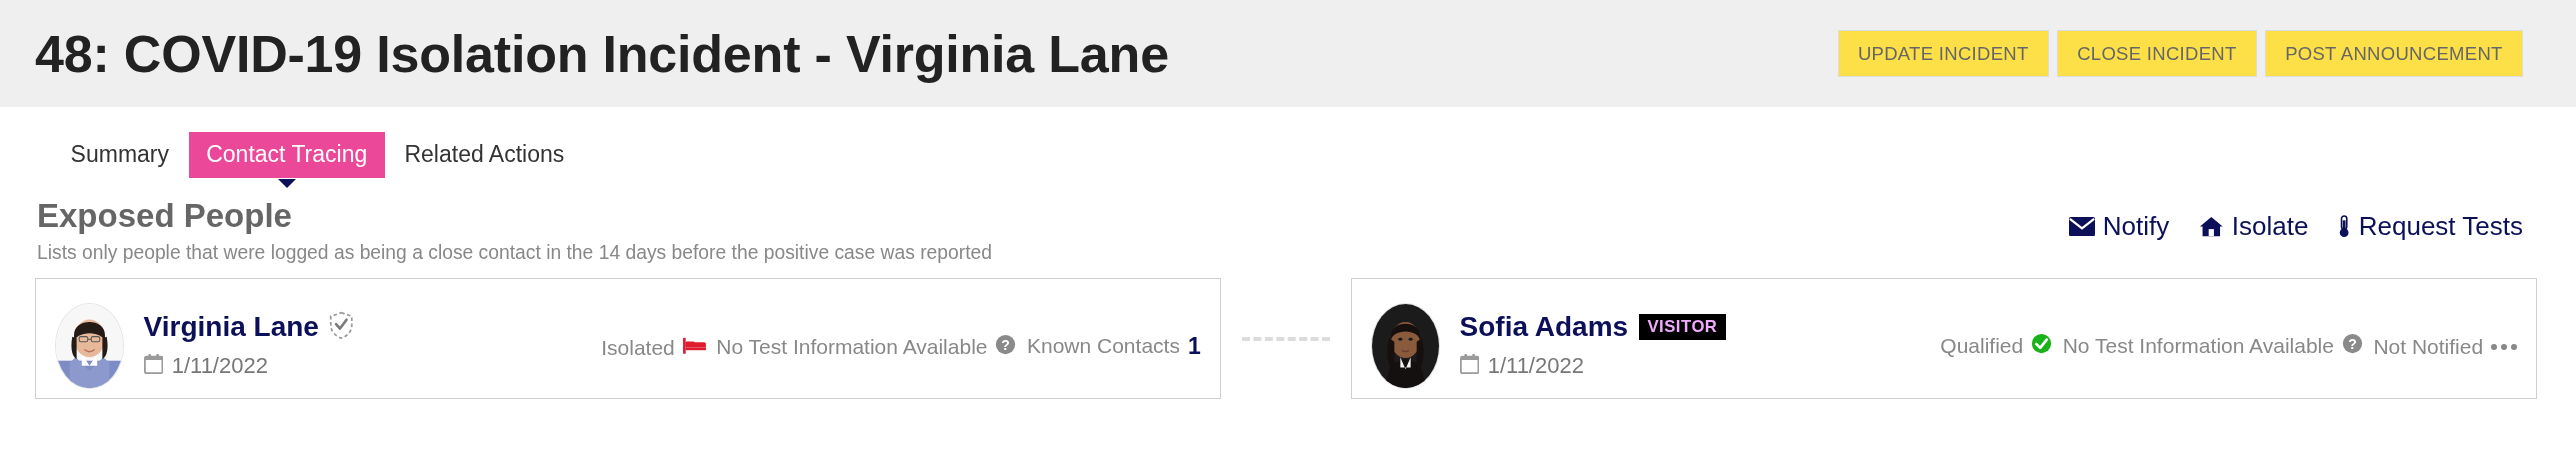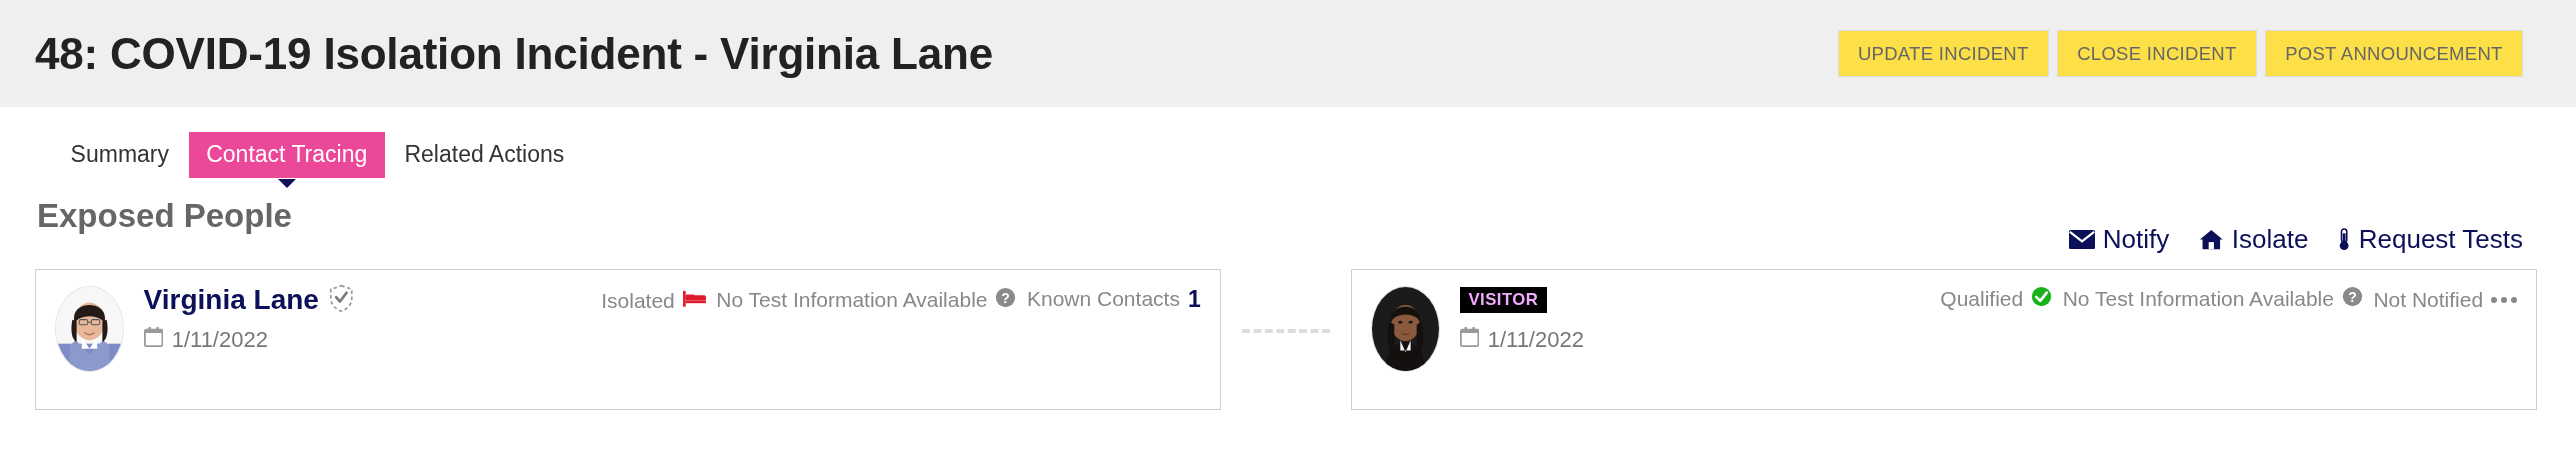--- a/index.html
+++ b/index.html
@@ -14,21 +14,21 @@
   
   .header-band {
     height: 107px;
     background: #efefef;
     display: flex;
     align-items: center;
     justify-content: space-between;
     padding: 0 53px 0 35px;
   }
   .page-title {
-    font-size: 44px;
+    font-size: 52px;
     font-weight: bold;
     color: #222222;
     letter-spacing: -0.2px;
     white-space: nowrap;
   }
   .header-actions { display: flex; align-items: center; gap: 0; }
   .hdr-btn {
     background: #fde047;
     border: 0.9px solid #dcdcdc;
     color: #666666;
@@ -90,46 +90,46 @@
   .sec-sub {
     font-size: 19.3px;
     color: #888888;
     margin-top: 7px;
     white-space: nowrap;
   }
   .sec-actions {
     display: flex;
     align-items: flex-end;
     gap: 30px;
-    margin-top: 27px;
+    margin-top: 14px;
   }
   .sec-action {
     display: flex;
     align-items: center;
     gap: 8px;
     color: #0c1058;
     font-size: 26px;
     cursor: pointer;
     white-space: nowrap;
   }
   .sec-action svg { display: block; }
 
   
   .people-row {
     display: flex;
     align-items: flex-start;
     padding: 14px 0 0 35px;
   }
   .person-card {
     width: 1186px;
-    height: 141px;
+    height: 121px;
     background: #ffffff;
     border: 0.9px solid #cfcfcf;
     display: flex;
-    align-items: flex-start;
+    align-items: center;
     padding: 12.3px 19.3px 0 19.3px;
     flex: none;
     position: relative;
   }
   .avatar {
     width: 69px; height: 86px;
     border-radius: 50%;
     overflow: hidden;
     flex: none;
     margin-top: 3.5px;
@@ -222,20 +222,21 @@
 
 <div class="tab-bar">
   <div class="tab">Summary</div>
   <div class="tab active">Contact Tracing</div>
   <div class="tab">Related Actions</div>
 </div>
 
 <div class="section-head">
   <div>
     <div class="sec-title">Exposed People</div>
+    <div class="sec-sub">Lists only people that were logged as being a close contact in the 14 days before the positive case was reported</div>
   </div>
   <div class="sec-actions">
 
     <div class="sec-action">
       <span>
         <svg width="26" height="19.3" viewBox="0 0 30 22">
             <rect x="0" y="0" width="30" height="22" rx="2" fill="#0c1058"></rect>
             <path d="M1 2 L15 13 L29 2" stroke="#ffffff" stroke-width="2.6" fill="none"></path>
           </svg>
       </span>
@@ -349,20 +350,21 @@
         <path d="M22 38 C22 18 56 18 56 38 L56 44 C56 28 22 28 22 44 Z" fill="#150f0d"></path>
         <path d="M20 40 C15 60 20 76 26 80 L26 44 Z" fill="#150f0d"></path>
         <path d="M58 40 C63 60 58 76 52 80 L52 44 Z" fill="#150f0d"></path>
         <ellipse cx="33" cy="41" rx="2.4" ry="1.7" fill="#1a1a1a"></ellipse>
         <ellipse cx="45" cy="41" rx="2.4" ry="1.7" fill="#1a1a1a"></ellipse>
         <path d="M35 54 Q39 57 43 54" stroke="#6b3c2a" stroke-width="1.6" fill="none"></path>
       </svg>
     </div>
     <div class="card-body">
       <div class="name-row">
+        <span class="person-name">Sofia Adams</span>
         <span class="badge-visitor">VISITOR</span>
       </div>
       <div class="date-row">
         <span>
           <svg width="19.3" height="21" viewBox="0 0 22 24">
             <rect x="1" y="4" width="20" height="19" rx="2" fill="none" stroke="#9a9a9a" stroke-width="2"></rect>
             <rect x="1" y="4" width="20" height="4" fill="#9a9a9a"></rect>
             <rect x="5" y="1" width="3" height="5" rx="1" fill="#9a9a9a"></rect>
             <rect x="14" y="1" width="3" height="5" rx="1" fill="#9a9a9a"></rect>
           </svg>

